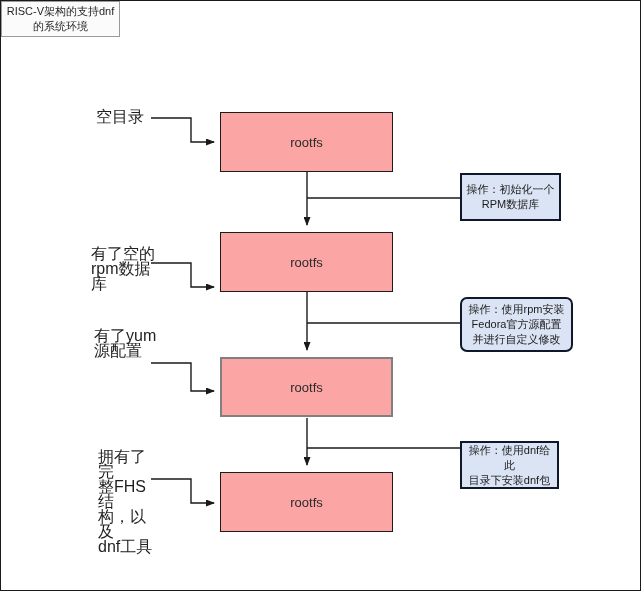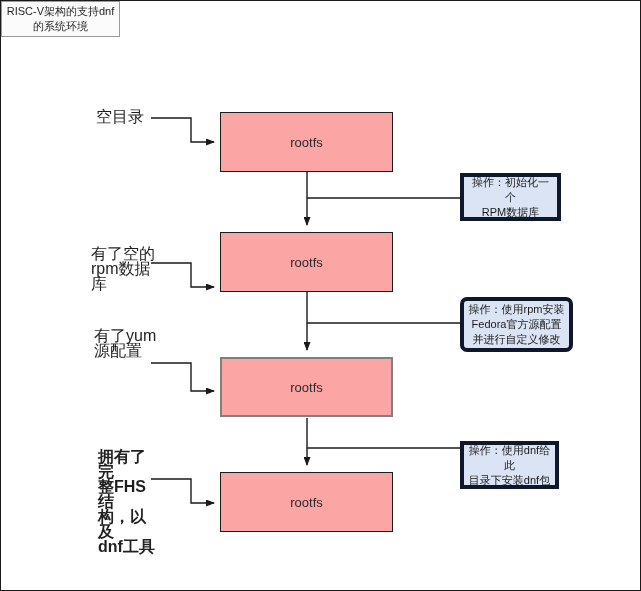--- a/index.html
+++ b/index.html
@@ -74,21 +74,21 @@
     font-size: 16px;
     line-height: 15px;
     color: #1f1f1f;
     white-space: pre-line;
   }
 
   
   .note-box {
     position: absolute;
     background: #dbe4f4;
-    border: 4px solid #0f172a;
+    border: 2px solid #0f172a;
     box-sizing: border-box;
     display: flex;
     align-items: center;
     justify-content: center;
     text-align: center;
     font-size: 11px;
     line-height: 15px;
     color: #1a1a1a;
     white-space: pre-line;
     padding: 2px 3px;
@@ -150,21 +150,21 @@
   <div class="title-box">RISC-V架构的支持dnf的系统环境</div>
 
   <div class="state-label" style="left:95px; top:108px; width:62px;">空目录</div>
 
   <div class="state-label" style="left:90px; top:245px; width:72px;">有了空的
 rpm数据库</div>
 
   <div class="state-label" style="left:93px; top:327px; width:66px;">有了yum
 源配置</div>
 
-  <div class="state-label" style="left:97px; top:448px; width:62px;font-weight:bold;">拥有了完
+  <div class="state-label" style="left:97px; top:448px; width:62px;">拥有了完
 整FHS结
 构，以及
 dnf工具</div>
 
   <div class="node-box" style="left:219px; top:111px;">
     <span>rootfs</span>
   </div>
 
   <div class="node-box" style="left:219px; top:231px;">
     <span>rootfs</span>

